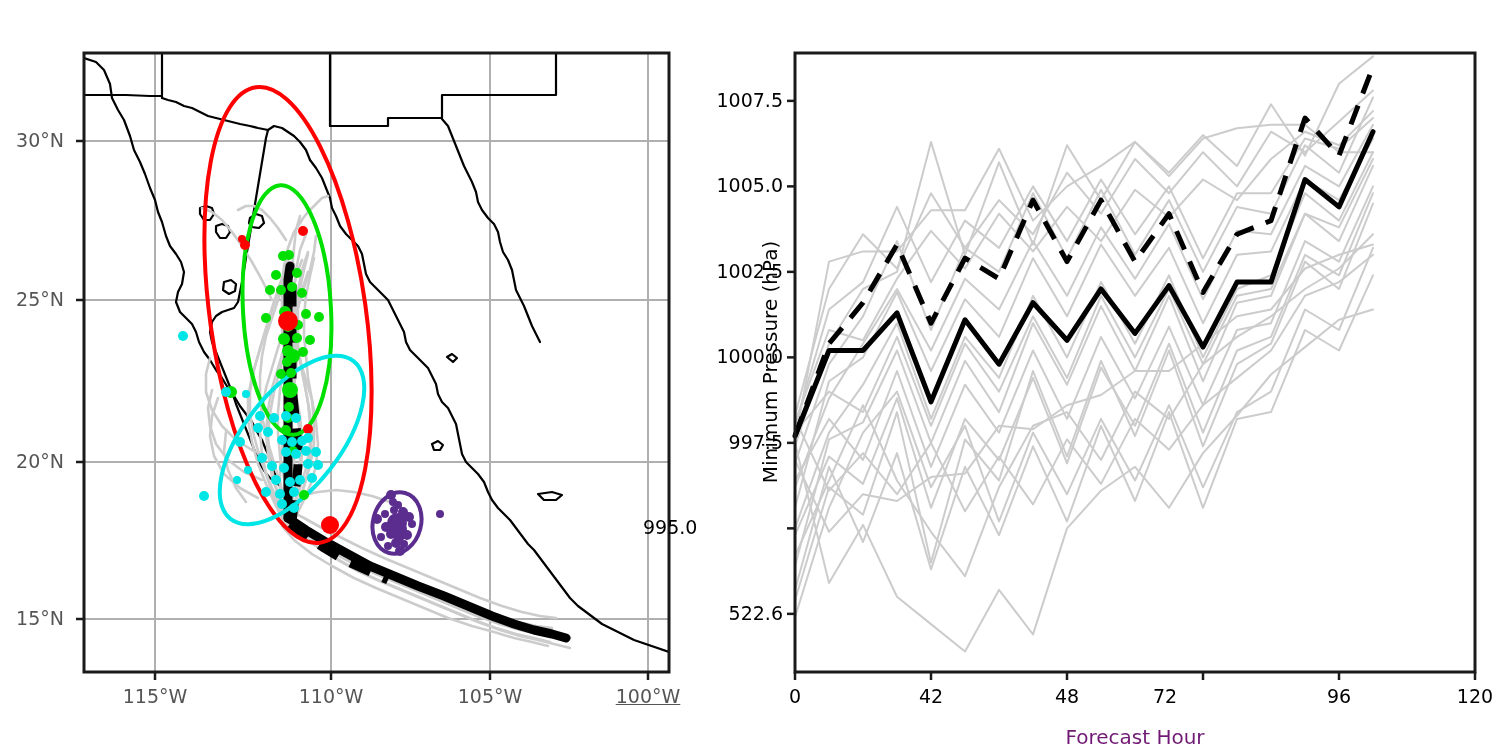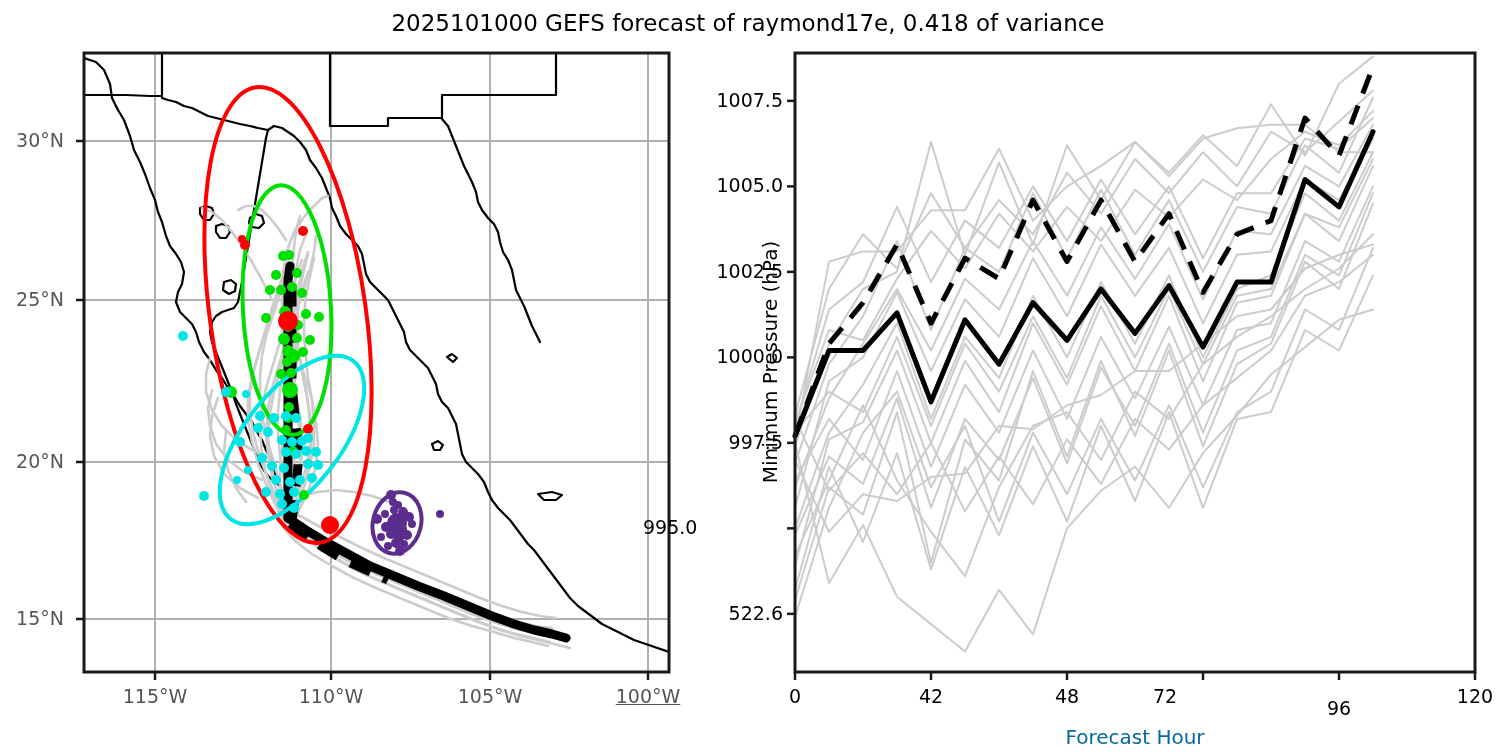--- a/index.html
+++ b/index.html
@@ -12,21 +12,20 @@
   .panel{position:absolute;}
   .tick-label{color:#555555;font-family:"DejaVu Sans",sans-serif;font-size:19px;}
   .tick-label-dark{color:#000;font-family:"DejaVu Sans",sans-serif;font-size:19px;}
   svg{display:block;}
 </style>
 </head>
 <body>
 
 <div id="root">
 
-  <div id="fig-title">2025101000 GEFS forecast of raymond17e, 0.418 of variance</div>
 
   <div class="panel" style="left:0px;top:40px;width:700px;height:714px;">
     <svg width="700" height="714" viewBox="0 0 700 714">
       <defs>
         <clipPath id="mapclip">
             <rect x="84" y="13" width="585" height="619"></rect>
           </clipPath>
       </defs>
 
       <g stroke="#b0b0b0" stroke-width="2" fill="none">
@@ -316,30 +315,30 @@
           <line x1="95" y1="146.37569060773387" x2="87" y2="146.37569060773387"></line>
           <line x1="95" y1="60.87845303867323" x2="87" y2="60.87845303867323"></line>
         </g>
     </svg>
 
     <div id="pressure-xticklabels">
         <div class="tick-label-dark" style="position: absolute; left: 45px; top: 645px; width: 100px; text-align: center;">0</div>
         <div class="tick-label-dark" style="position: absolute; left: 181px; top: 645px; width: 100px; text-align: center;">42</div>
         <div class="tick-label-dark" style="position: absolute; left: 317px; top: 645px; width: 100px; text-align: center;">48</div>
         <div class="tick-label-dark" style="position: absolute; left: 453px; top: 645px; width: 100px; text-align: left;">72</div>
-        <div class="tick-label-dark" style="position: absolute; left: 589px; top: 645px; width: 100px; text-align: center; margin-top: 12px;">96</div>
+        <div class="tick-label-dark" style="position: absolute; left: 589px; top: 645px; width: 100px; text-align: center;">96</div>
         <div class="tick-label-dark" style="position: absolute; left: 725px; top: 645px; width: 100px; text-align: center;">120</div>
       </div>
     <div id="pressure-yticklabels">
         <div class="tick-label-dark" style="position: absolute; left: -57px; top: 561.862px; width: 140px; text-align: right;">522.6</div>
         <div class="tick-label-dark" style="position: absolute; left: -57px; top: 476.365px; width: 140px; text-align: left;">995.0</div>
         <div class="tick-label-dark" style="position: absolute; left: -57px; top: 390.867px; width: 140px; text-align: right;">997.5</div>
         <div class="tick-label-dark" style="position: absolute; left: -57px; top: 305.37px; width: 140px; text-align: right;">1000.0</div>
         <div class="tick-label-dark" style="position: absolute; left: -57px; top: 219.873px; width: 140px; text-align: right;">1002.5</div>
         <div class="tick-label-dark" style="position: absolute; left: -57px; top: 134.376px; width: 140px; text-align: right;">1005.0</div>
         <div class="tick-label-dark" style="position: absolute; left: -57px; top: 48.8785px; width: 140px; text-align: right;">1007.5</div>
       </div>
 
-    <div style="position:absolute;left:95px;top:685px;width:680px;text-align:center;font-size:20px;color:#0369a1;">Forecast Hour</div>
+    <div style="position:absolute;left:95px;top:685px;width:680px;text-align:center;font-size:20px;color:#701a75;">Forecast Hour</div>
     <div style="position:absolute;left:-130px;top:310px;width:400px;text-align:center;font-size:20px;color:#000;transform:rotate(-90deg);transform-origin:center center;">Minimum Pressure (hPa)</div>
   </div>
 
 </div>
 
 </body></html>

